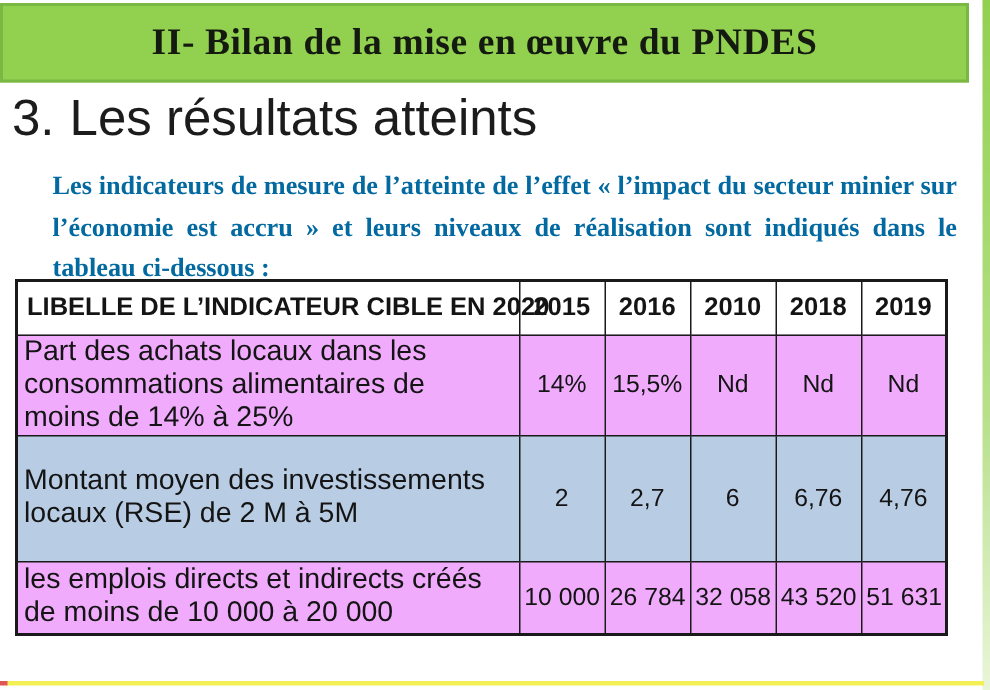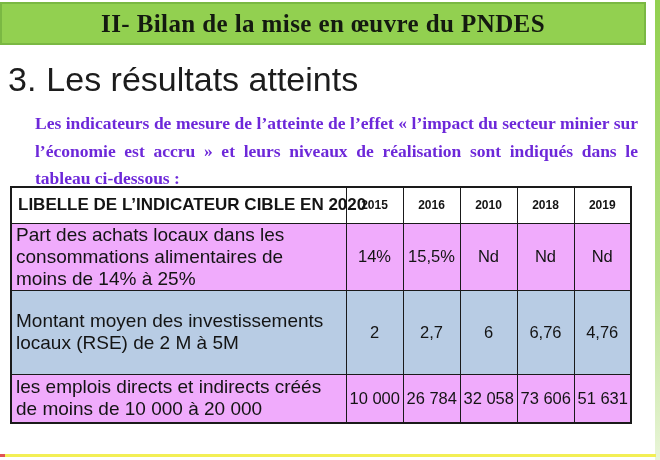--- a/index.html
+++ b/index.html
@@ -5,21 +5,21 @@
   html,body{margin:0;padding:0;}
   body{
     width:660px;height:460px;position:relative;overflow:hidden;
     background:#ffffff;
     font-family:"Liberation Sans", sans-serif;
   }
   .slide{position:absolute;inset:0;}
 
   
   .banner{
-    position:absolute;left:0;top:2px;width:646px;height:43px;
+    position:absolute;left:0;top:2px;width:646px;height:53px;
     background:var(--banner-green,#92d050);
     border:2px solid var(--banner-border,#7ab843);
     box-sizing:border-box;
     display:flex;align-items:center;justify-content:center;
   }
   .banner span{
     font-family:"Liberation Serif", serif;
     font-weight:bold;font-size:25px;letter-spacing:.4px;
     color:var(--ink,#141a10);
   }
@@ -45,41 +45,41 @@
     display:flex;align-items:baseline;color:#1c1c1c;
   }
   .h-num{font-size:34px;margin-right:10px;}
   .h-main{font-size:34px;margin-right:9px;}
   .h-suffix{font-size:22px;}
 
   
   .intro{
     position:absolute;left:35px;top:110px;width:603px;
     font-family:"Liberation Serif", serif;font-weight:bold;
-    font-size:17.5px;line-height:27.5px;color:#6d28d9;
+    font-size:17.5px;line-height:27.5px;color:#0369a1;
     text-align:justify;text-align-last:left;margin:0;
   }
 
   
   table.ind{
     position:absolute;left:10px;top:186px;width:620px;
     border-collapse:collapse;table-layout:fixed;
     border:2px solid #1a1a1a;
     color:#141414;
   }
   table.ind th, table.ind td{
     border:1.4px solid #1a1a1a;
     padding:0 3px;box-sizing:border-box;
     text-align:center;vertical-align:middle;
     white-space:nowrap;
   }
   table.ind col.c-label{width:335px;}
   table.ind col.c-year{width:57px;}
   thead tr{height:36px;background:#ffffff;}
-  thead th{font-size:12px;font-weight:bold;}
+  thead th{font-size:17px;font-weight:bold;}
   thead th.lbl{font-size:17px;text-align:left;padding-left:6px;}
   tbody td{font-size:16.5px;font-weight:normal;}
   tbody td.lbl{
     font-size:19px;text-align:left;padding-left:4px;
     line-height:1.16;white-space:pre-line;
   }
   tbody tr:nth-child(1){height:46px;}
   tbody tr:nth-child(2){height:84px;}
   tbody tr:nth-child(3){height:49px;}
   tbody tr:nth-child(4){height:48px;}
@@ -140,21 +140,21 @@
           <td>6</td>
           <td>6,76</td>
           <td>4,76</td>
         </tr>
         <tr>
           <td class="lbl">les emplois directs et indirects créés
 de moins de 10 000 à 20 000</td>
           <td>10 000</td>
           <td>26 784</td>
           <td>32 058</td>
-          <td>73 606</td>
+          <td>43 520</td>
           <td>51 631</td>
         </tr>
       </tbody>
   </table>
 
   <div class="right-edge"></div>
   <div class="bottom-line"></div>
   <div class="bottom-mark"></div>
 </div>
 

